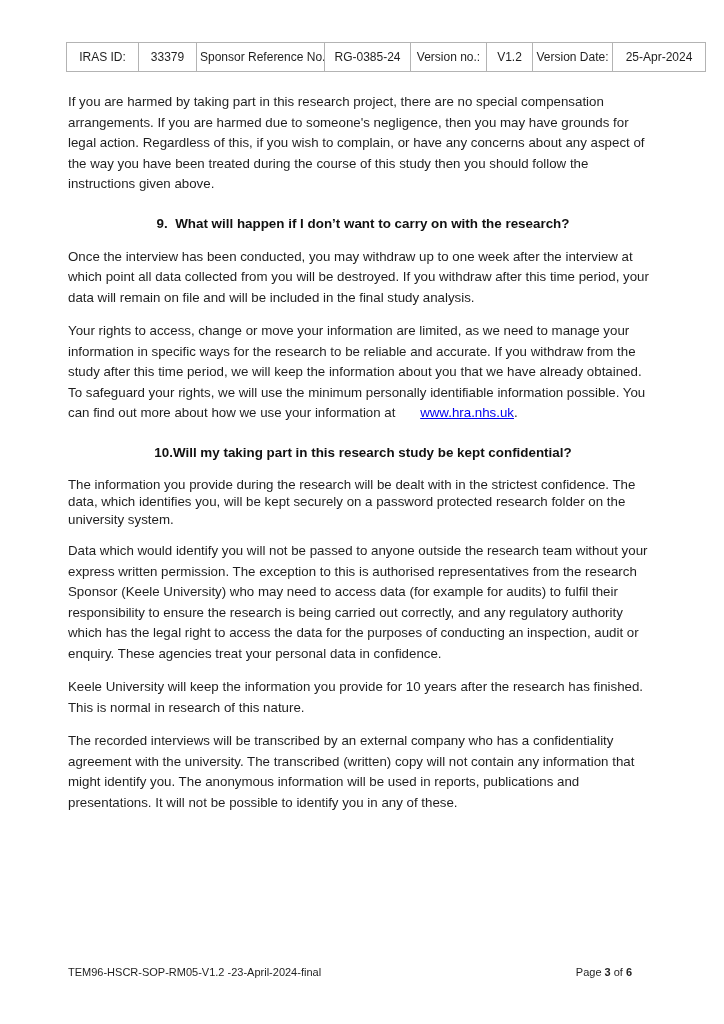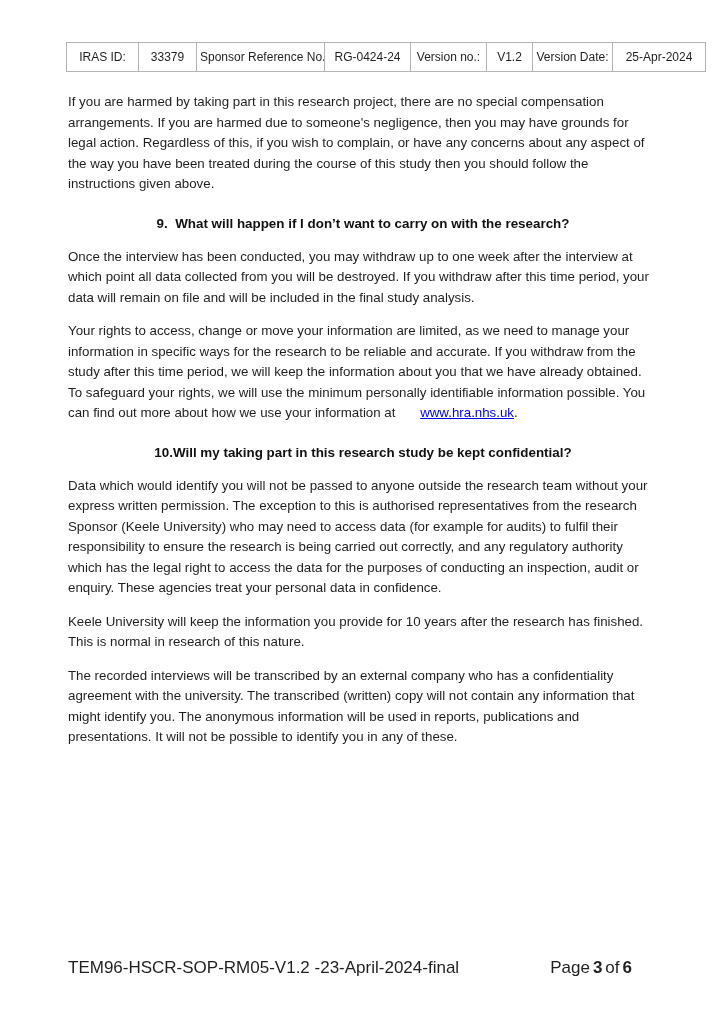--- a/index.html
+++ b/index.html
@@ -61,21 +61,21 @@
 
   
   .footer {
     position: absolute;
     left: 68px;
     right: 92px;
     bottom: 46px;
     display: flex;
     justify-content: space-between;
     align-items: baseline;
-    font-size: 17px;
+    font-size: 11px;
     color: #1f1f1f;
   }
   .page-indicator { display: flex; gap: 3px; }
   .page-indicator .bold { font-weight: bold; }
 </style>
 </head>
 <body>
 
 <div class="page">
 
@@ -88,21 +88,21 @@
       <col class="c5">
         <col class="c6">
         <col class="c7">
         <col class="c8">
     </colgroup>
     <tbody>
       <tr>
         <td>IRAS ID:</td>
         <td>33379</td>
         <td>Sponsor Reference No.:</td>
-        <td>RG-0424-24</td>
+        <td>RG-0385-24</td>
         <td>Version no.:</td>
         <td>V1.2</td>
         <td>Version Date:</td>
         <td>25-Apr-2024</td>
       </tr>
     </tbody>
   </table>
 
   <div class="content">
 
@@ -110,20 +110,21 @@
 
     <h2>9.&nbsp;&nbsp;What will happen if I don’t want to carry on with the research?</h2>
 
 
     <p>Once the interview has been conducted, you may withdraw up to one week after the interview at which point all data collected from you will be destroyed. If you withdraw after this time period, your data will remain on file and will be included in the final study analysis.</p>
 
     <p><span>Your rights to access, change or move your information are limited, as we need to manage your information in specific ways for the research to be reliable and accurate. If you withdraw from the study after this time period, we will keep the information about you that we have already obtained. To safeguard your rights, we will use the minimum personally identifiable information possible. You can find out more about how we use your information at </span><a class="doc-link" style="color: rgb(0, 0, 238);">www.hra.nhs.uk</a><span>.</span></p>
 
     <h2>10.Will my taking part in this research study be kept confidential?</h2>
 
+    <p class="tight">The information you provide during the research will be dealt with in the strictest confidence. The data, which identifies you, will be kept securely on a password protected research folder on the university system.</p>
 
     <p>Data which would identify you will not be passed to anyone outside the research team without your express written permission. The exception to this is authorised representatives from the research Sponsor (Keele University) who may need to access data (for example for audits) to fulfil their responsibility to ensure the research is being carried out correctly, and any regulatory authority which has the legal right to access the data for the purposes of conducting an inspection, audit or enquiry. These agencies treat your personal data in confidence.</p>
 
     <p>Keele University will keep the information you provide for 10 years after the research has finished. This is normal in research of this nature.</p>
 
     <p>The recorded interviews will be transcribed by an external company who has a confidentiality agreement with the university. The transcribed (written) copy will not contain any information that might identify you. The anonymous information will be used in reports, publications and presentations. It will not be possible to identify you in any of these.</p>
 
 
   </div>
 

